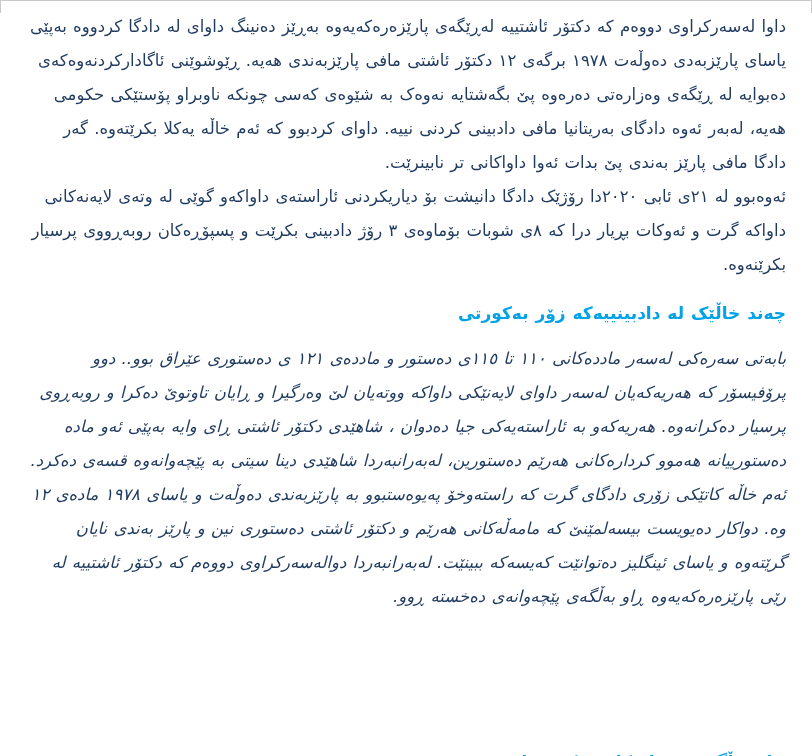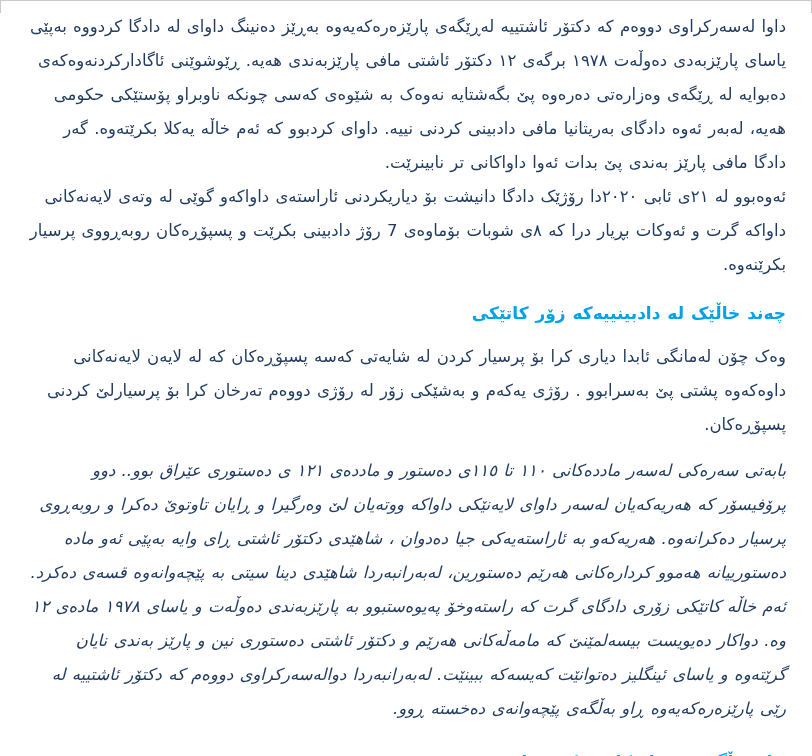--- a/index.html
+++ b/index.html
@@ -73,23 +73,22 @@
 </head>
 <body>
 
 <div class="page">
   <span class="edge-stub left"></span>
   <span class="edge-stub right"></span>
 
   <div class="content">
     <p>داوا لەسەرکراوی دووەم کە دکتۆر ئاشتییە لەڕێگەی پارێزەرەکەیەوە بەڕێز دەنینگ داوای لە دادگا کردووە بەپێی یاسای پارێزبەدی دەوڵەت ١٩٧٨ برگەی ١٢ دکتۆر ئاشتی مافی پارێزبەندی هەیە. ڕێوشوێنی ئاگادارکردنەوەکەی دەبوایە لە ڕێگەی وەزارەتی دەرەوە پێ بگەشتایە نەوەک بە شێوەی کەسی چونکە ناوبراو پۆستێکی حکومی هەیە، لەبەر ئەوە دادگای بەریتانیا مافی دادبینی کردنی نییە. داوای کردبوو کە ئەم خاڵە یەکلا بکرێتەوە. گەر دادگا مافی پارێز بەندی پێ بدات ئەوا داواکانی تر نابینرێت.</p>
 
-    <p>ئەوەبوو لە ٢١ی ئابی ٢٠٢٠دا رۆژێک دادگا دانیشت بۆ دیاریکردنی ئاراستەی داواکەو گوێی لە وتەی لایەنەکانی داواکە گرت و ئەوکات بڕیار درا کە ٨ی شوبات بۆماوەی 7 رۆژ دادبینی بکرێت و پسپۆڕەکان روبەڕووی پرسیار بکرێنەوە.</p>
+    <p>ئەوەبوو لە ٢١ی ئابی ٢٠٢٠دا رۆژێک دادگا دانیشت بۆ دیاریکردنی ئاراستەی داواکەو گوێی لە وتەی لایەنەکانی داواکە گرت و ئەوکات بڕیار درا کە ٨ی شوبات بۆماوەی ٣ رۆژ دادبینی بکرێت و پسپۆڕەکان روبەڕووی پرسیار بکرێنەوە.</p>
 
-    <h2 class="section-heading">چەند خاڵێک لە دادبینییەکە زۆر کاتێکی</h2>
+    <h2 class="section-heading">چەند خاڵێک لە دادبینییەکە زۆر بەکورتی</h2>
 
-    <p>وەک چۆن لەمانگی ئابدا دیاری کرا بۆ پرسیار کردن لە شایەتی کەسە پسپۆڕەکان کە لە لایەن لایەنەکانی داوەکەوە پشتی پێ بەسرابوو . رۆژی یەکەم و بەشێکی زۆر لە رۆژی دووەم تەرخان کرا بۆ پرسیارلێ کردنی پسپۆڕەکان.</p>
 
     <p class="gap-top">بابەتی سەرەکی لەسەر ماددەکانی ١١٠ تا ١١٥ی دەستور و ماددەی ١٢١ ی دەستوری عێراق بوو.. دوو پرۆفیسۆر کە هەریەکەیان لەسەر داوای لایەنێکی داواکە ووتەیان لێ وەرگیرا و ڕایان تاوتوێ دەکرا و روبەڕوی پرسیار دەکرانەوە. هەریەکەو بە ئاراستەیەکی جیا دەدوان ، شاهێدی دکتۆر ئاشتی ڕای وایە بەپێی ئەو مادە دەستورییانە هەموو کردارەکانی هەرێم دەستورین، لەبەرانبەردا شاهێدی دینا سیتی بە پێچەوانەوە قسەی دەکرد. ئەم خاڵە کاتێکی زۆری دادگای گرت کە راستەوخۆ پەیوەستبوو بە پارێزبەندی دەوڵەت و یاسای ١٩٧٨ مادەی ١٢ وە. دواکار دەیویست بیسەلمێنێ کە مامەڵەکانی هەرێم و دکتۆر ئاشتی دەستوری نین و پارێز بەندی نایان گرێتەوە و یاسای ئینگلیز دەتوانێت کەیسەکە ببینێت. لەبەرانبەردا دوالەسەرکراوی دووەم کە دکتۆر ئاشتییە لە رێی پارێزەرەکەیەوە ڕاو بەڵگەی پێچەوانەی دەخستە ڕوو.</p>
   </div>
 
   <h2 class="partial-heading">ڕاو بەڵگە پێچەوانەکانی دکتۆر ئاشتی بەم شێوەیە بوو</h2>
 </div>
 
 </body></html>

